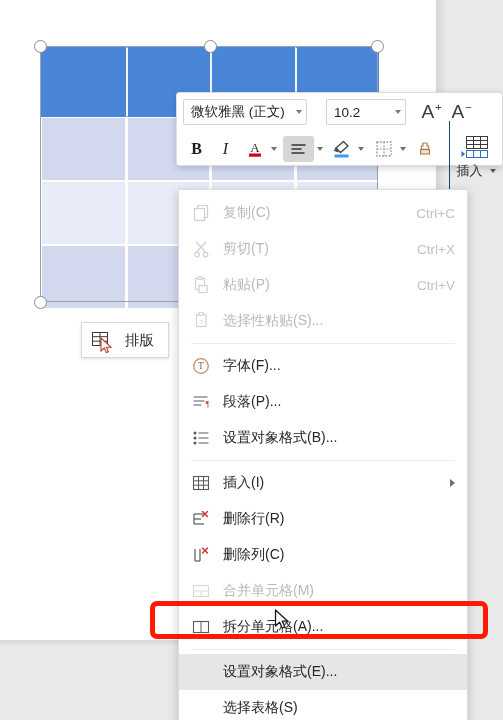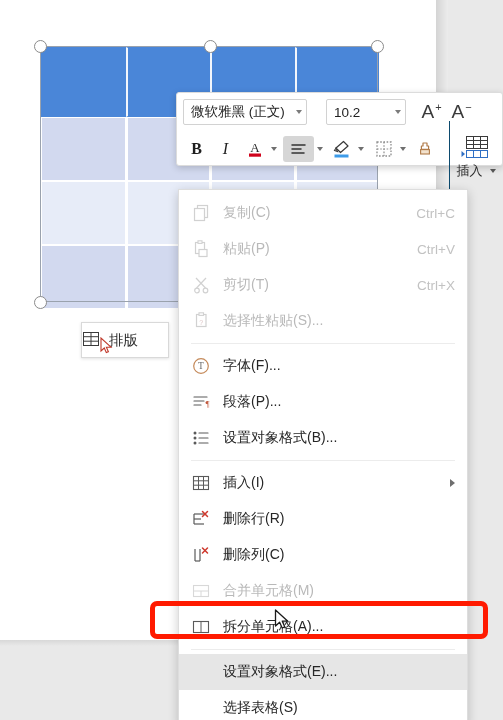--- a/index.html
+++ b/index.html
@@ -42,21 +42,21 @@
   }
   .handle{
     position:absolute;width:13px;height:13px;border-radius:50%;
     background:#ffffff;border:1.4px solid #8b8b8b;box-sizing:border-box;
   }
 
   
   .paiban{
     position:absolute;left:81px;top:322px;width:88px;height:36px;
     background:#ffffff;border:1px solid #d9d9d9;
-    display:flex;align-items:center;gap:7px;padding-left:1px;
+    display:flex;align-items:center;gap:14px;padding-left:10px;
     box-sizing:border-box;font-size:14px;color:#333;
     box-shadow:0 1px 3px rgba(0,0,0,.12);
   }
   .paiban .lbl{font-size:14.5px;color:#2b2b2b;}
 
   
   .minibar{
     position:absolute;left:176px;top:92px;width:327px;height:74px;
     background:#ffffff;border:1px solid #dcdcdc;border-radius:3px;
     box-shadow:0 2px 7px rgba(0,0,0,.18);
@@ -312,42 +312,42 @@
           <rect x="1.5" y="4.5" width="10" height="12" fill="#fff" stroke="#9a9a9a" stroke-width="1.2"></rect>
         </svg>
       </span>
       <span class="txt">复制(C)</span>
       <span class="acc">Ctrl+C</span>
     </div>
 
     <div class="mi disabled">
       <span class="ic">
         <svg class="gicon" width="17" height="18" viewBox="0 0 17 18">
-          <rect x="2.5" y="2.5" width="9" height="11" fill="none" stroke="#9a9a9a" stroke-width="1.2"></rect>
-          <rect x="5" y="0.8" width="4" height="2.6" fill="#fff" stroke="#9a9a9a" stroke-width="1.1"></rect>
-          <rect x="6" y="9.5" width="8" height="7" fill="#fff" stroke="#9a9a9a" stroke-width="1.2"></rect>
-        </svg>
-      </span>
-      <span class="txt">粘贴(P)</span>
-      <span class="acc">Ctrl+V</span>
-    </div>
-
-    <div class="mi disabled">
-      <span class="ic">
-        <svg class="gicon" width="17" height="18" viewBox="0 0 17 18">
           <g stroke="#9a9a9a" stroke-width="1.2" fill="none">
             <line x1="3" y1="2" x2="12.5" y2="12"></line>
             <line x1="13" y1="2" x2="3.5" y2="12"></line>
             <circle cx="4" cy="14.5" r="2.3"></circle>
             <circle cx="12.5" cy="14.5" r="2.3"></circle>
           </g>
         </svg>
       </span>
       <span class="txt">剪切(T)</span>
       <span class="acc">Ctrl+X</span>
+    </div>
+
+    <div class="mi disabled">
+      <span class="ic">
+        <svg class="gicon" width="17" height="18" viewBox="0 0 17 18">
+          <rect x="2.5" y="2.5" width="9" height="11" fill="none" stroke="#9a9a9a" stroke-width="1.2"></rect>
+          <rect x="5" y="0.8" width="4" height="2.6" fill="#fff" stroke="#9a9a9a" stroke-width="1.1"></rect>
+          <rect x="6" y="9.5" width="8" height="7" fill="#fff" stroke="#9a9a9a" stroke-width="1.2"></rect>
+        </svg>
+      </span>
+      <span class="txt">粘贴(P)</span>
+      <span class="acc">Ctrl+V</span>
     </div>
 
     <div class="mi disabled">
       <span class="ic">
         <svg class="gicon" width="17" height="18" viewBox="0 0 17 18">
           <rect x="3.5" y="2.5" width="9.5" height="12" fill="none" stroke="#9a9a9a" stroke-width="1.2"></rect>
           <rect x="6" y="0.8" width="4.5" height="2.6" fill="#fff" stroke="#9a9a9a" stroke-width="1.1"></rect>
           <text x="8.2" y="13" font-size="7" fill="#b07a7a" text-anchor="middle" font-family="Liberation Sans, sans-serif">?</text>
         </svg>
       </span>

